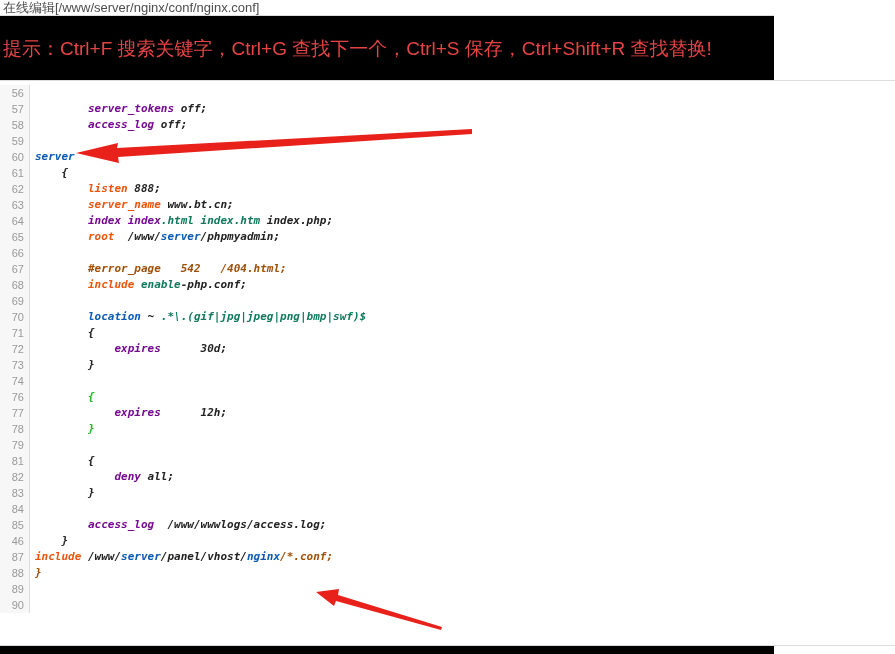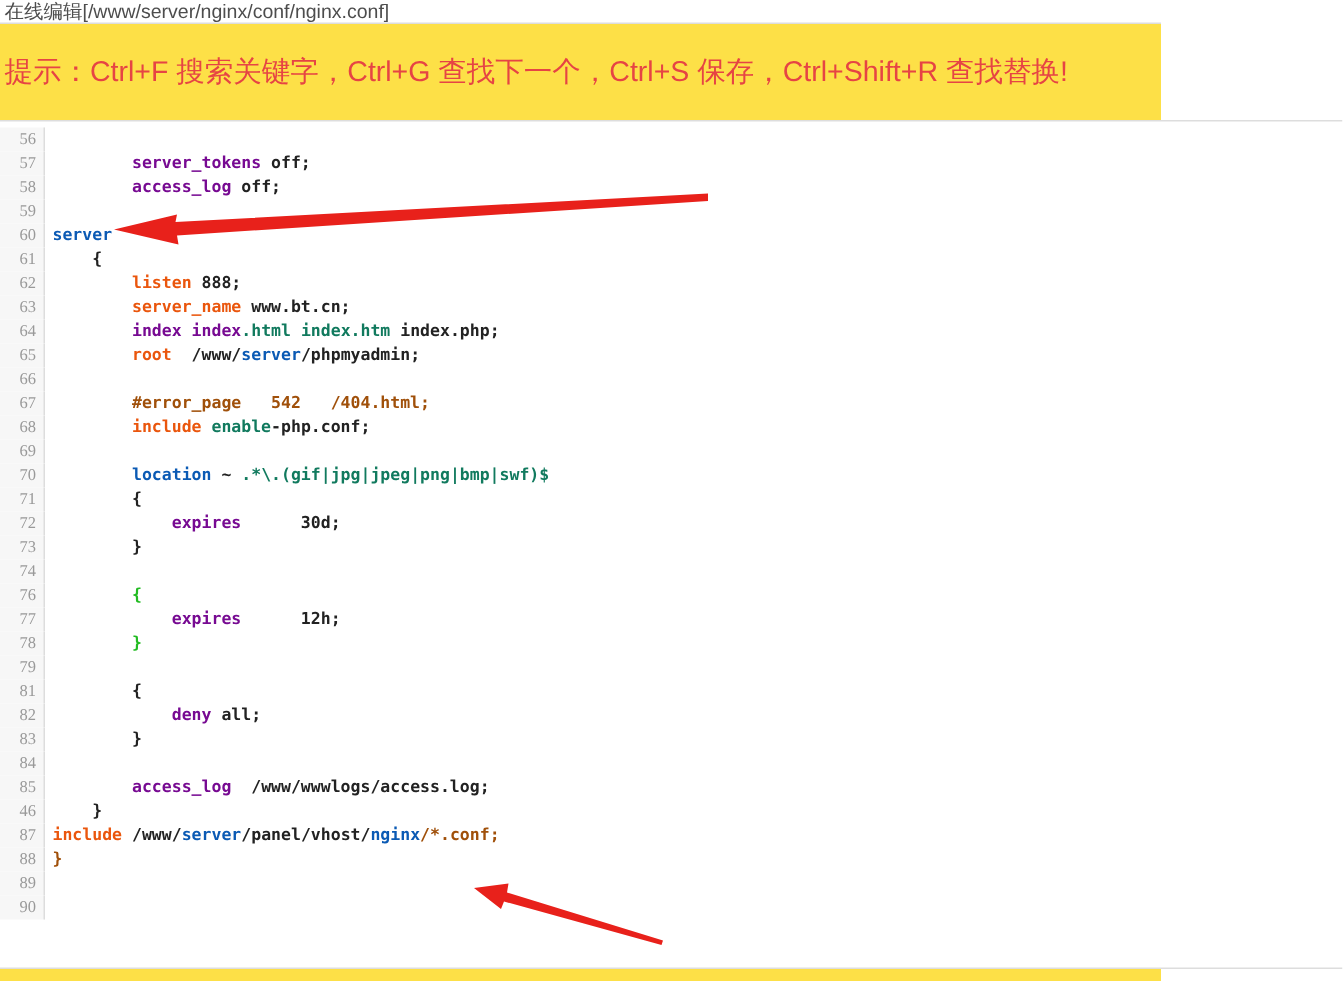--- a/index.html
+++ b/index.html
@@ -1,39 +1,39 @@
 <!DOCTYPE html>
 <html style="--accent-red: #e64444; --arrow-red: #e8211b; --keyword: #770a92; --directive: #ea560d; --blue: #0b5ab4; --teal: #117a5e; --comment: #a0500a; --bracket-match: #22bb22; --plain: #222222; --line-number: #999999; --gutter-bg: #f7f7f7; --border: #dddddd;"><head>
 <meta charset="utf-8">
 <style>
   * { margin:0; padding:0; box-sizing:border-box; }
   html,body { width:895px; height:654px; background:#ffffff; overflow:hidden;
               font-family:"Liberation Sans", sans-serif; }
-  .page { position:relative; width:774px; height:654px; background:#fde047; }
+  .page { position:relative; width:774px; height:654px; background:#000000; }
 
   .title-bar { position:absolute; top:0; left:0; right:0; height:16px;
                border-bottom:1px solid var(--border); background:#fff; }
   .title-bar .t { position:absolute; top:1px; left:3px; font-size:13px; line-height:14px;
                   color:#4d4d4d; white-space:nowrap; }
 
   .hint { position:absolute; top:41px; left:3px; font-size:19px; line-height:16px;
           color:var(--accent-red); white-space:nowrap; }
 
   .editor { position:absolute; top:80px; left:0; width:895px; height:566px;
             border-top:1px solid var(--border); border-bottom:1px solid var(--border);
             background:#fff; overflow:hidden; }
   .lines { position:absolute; top:1px; left:0; right:0; padding-top:3px; }
   .row { display:flex; height:16px; }
   .ln { width:30px; flex:0 0 30px; background:var(--gutter-bg);
         border-right:1px solid var(--border); text-align:right; padding-right:5px;
-        font-family:Liberation Serif, serif;
+        font-family:Liberation Sans, sans-serif;
         font-size:11px; line-height:16px; color:var(--line-number); }
   .code { flex:1; white-space:pre; padding-left:5px;
           font-family:"DejaVu Sans Mono","Liberation Mono",monospace;
-          font-weight:bold; font-size:11px; line-height:16px; color:var(--plain); }
+          font-weight:bold; font-size:11px; line-height:16px; color:var(--plain);font-style:italic; }
   .tok-plain     { color:var(--plain); }
   .tok-keyword   { color:var(--keyword); }
   .tok-directive { color:var(--directive);text-align:right; }
   .tok-blue      { color:var(--blue); }
   .tok-teal      { color:var(--teal); }
   .tok-comment   { color:var(--comment); }
   .tok-match     { color:var(--bracket-match); }
 
   .overlay { position:absolute; top:0; left:0; width:895px; height:654px;
              pointer-events:none; }

